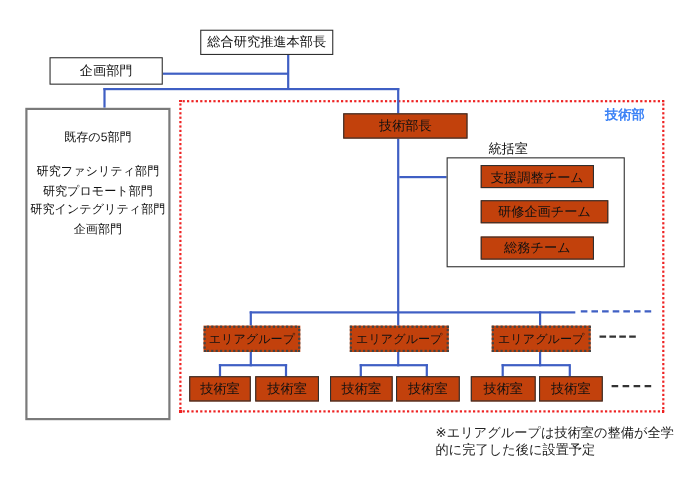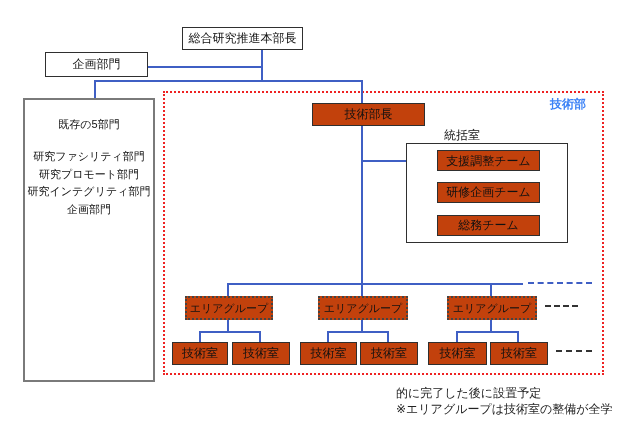--- a/index.html
+++ b/index.html
@@ -108,21 +108,21 @@
   <div class="node cyan" style="left:312px;top:103px;width:113px;height:23px;">
     <span>技術部長</span>
   </div>
 
   <div class="officelabel">統括室</div>
   <div class="officebox"></div>
 
   <div class="node cyan" style="left:437px;top:150px;width:103px;height:21px;align-items:flex-end;">
     <span>支援調整チーム</span>
   </div>
-  <div class="node cyan" style="left:437px;top:182px;width:103px;height:21px;">
+  <div class="node cyan" style="left:437px;top:182px;width:116px;height:21px;">
     <span>研修企画チーム</span>
   </div>
   <div class="node cyan" style="left:437px;top:215px;width:103px;height:21px;justify-content:center;">
     <span>総務チーム</span>
   </div>
 
   <div class="node cyan dottedbox" style="left:185px;top:296px;width:88px;height:24px;font-size:11px;">
     <span>エリアグループ</span>
   </div>
   <div class="node cyan dottedbox" style="left:318px;top:296px;width:90px;height:24px;font-size:11px;">
@@ -145,17 +145,17 @@
     <span>技術室</span>
   </div>
   <div class="node cyan" style="left:428px;top:342px;width:59px;height:23px;">
     <span>技術室</span>
   </div>
   <div class="node cyan" style="left:490px;top:342px;width:58px;height:23px;">
     <span>技術室</span>
   </div>
 
   <div class="footnote">
+    <div>※エリアグループは技術室の整備が全学</div>
     <div>的に完了した後に設置予定</div>
-    <div>※エリアグループは技術室の整備が全学</div>
   </div>
 
 </div>
 
 </body></html>

